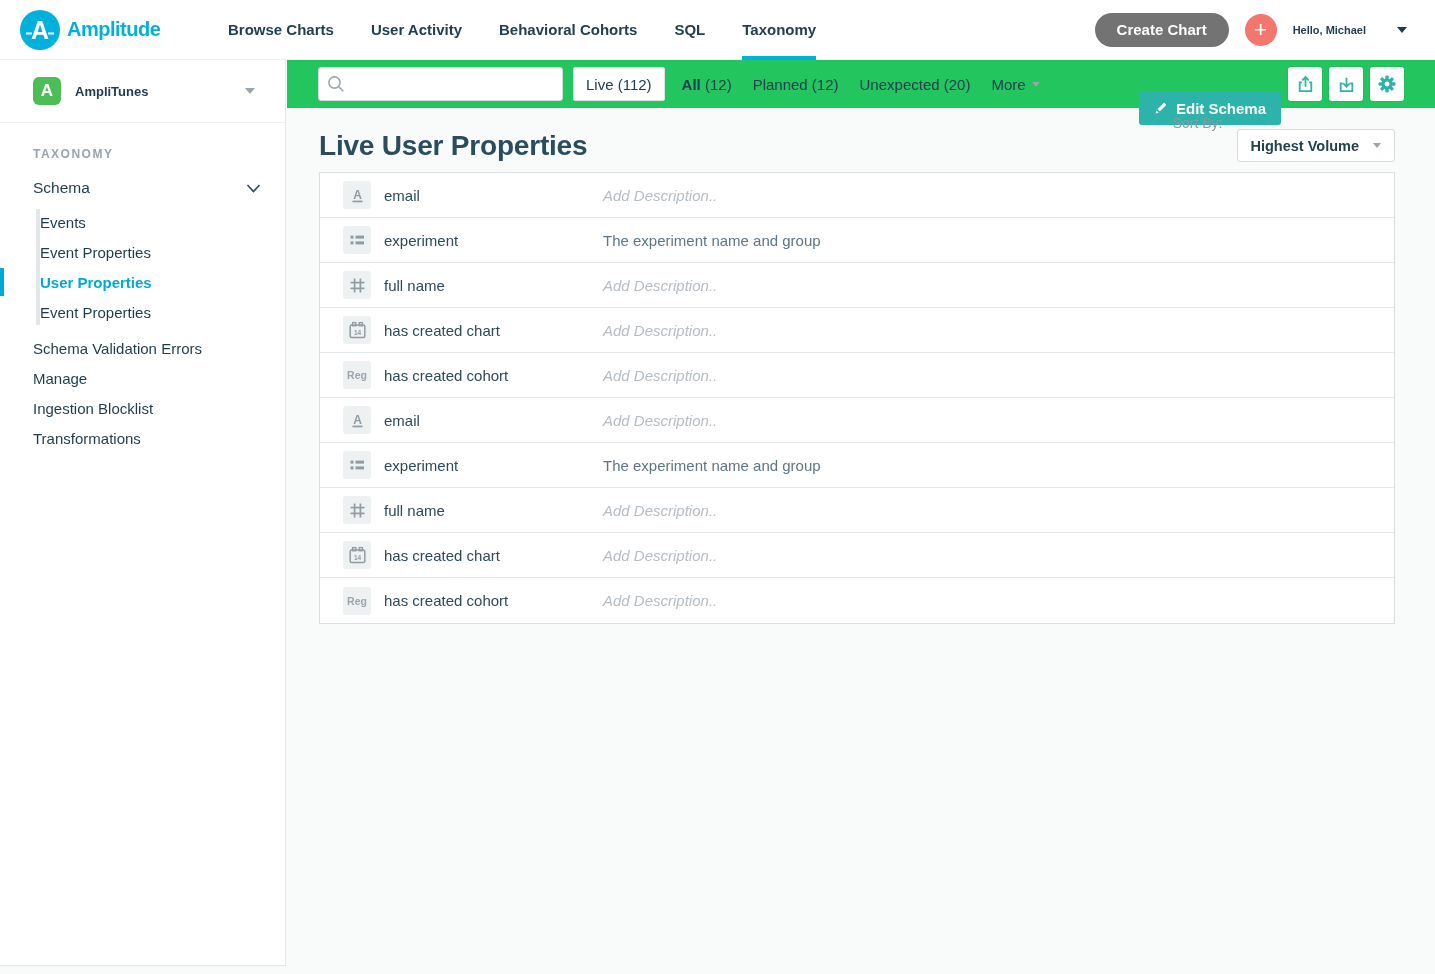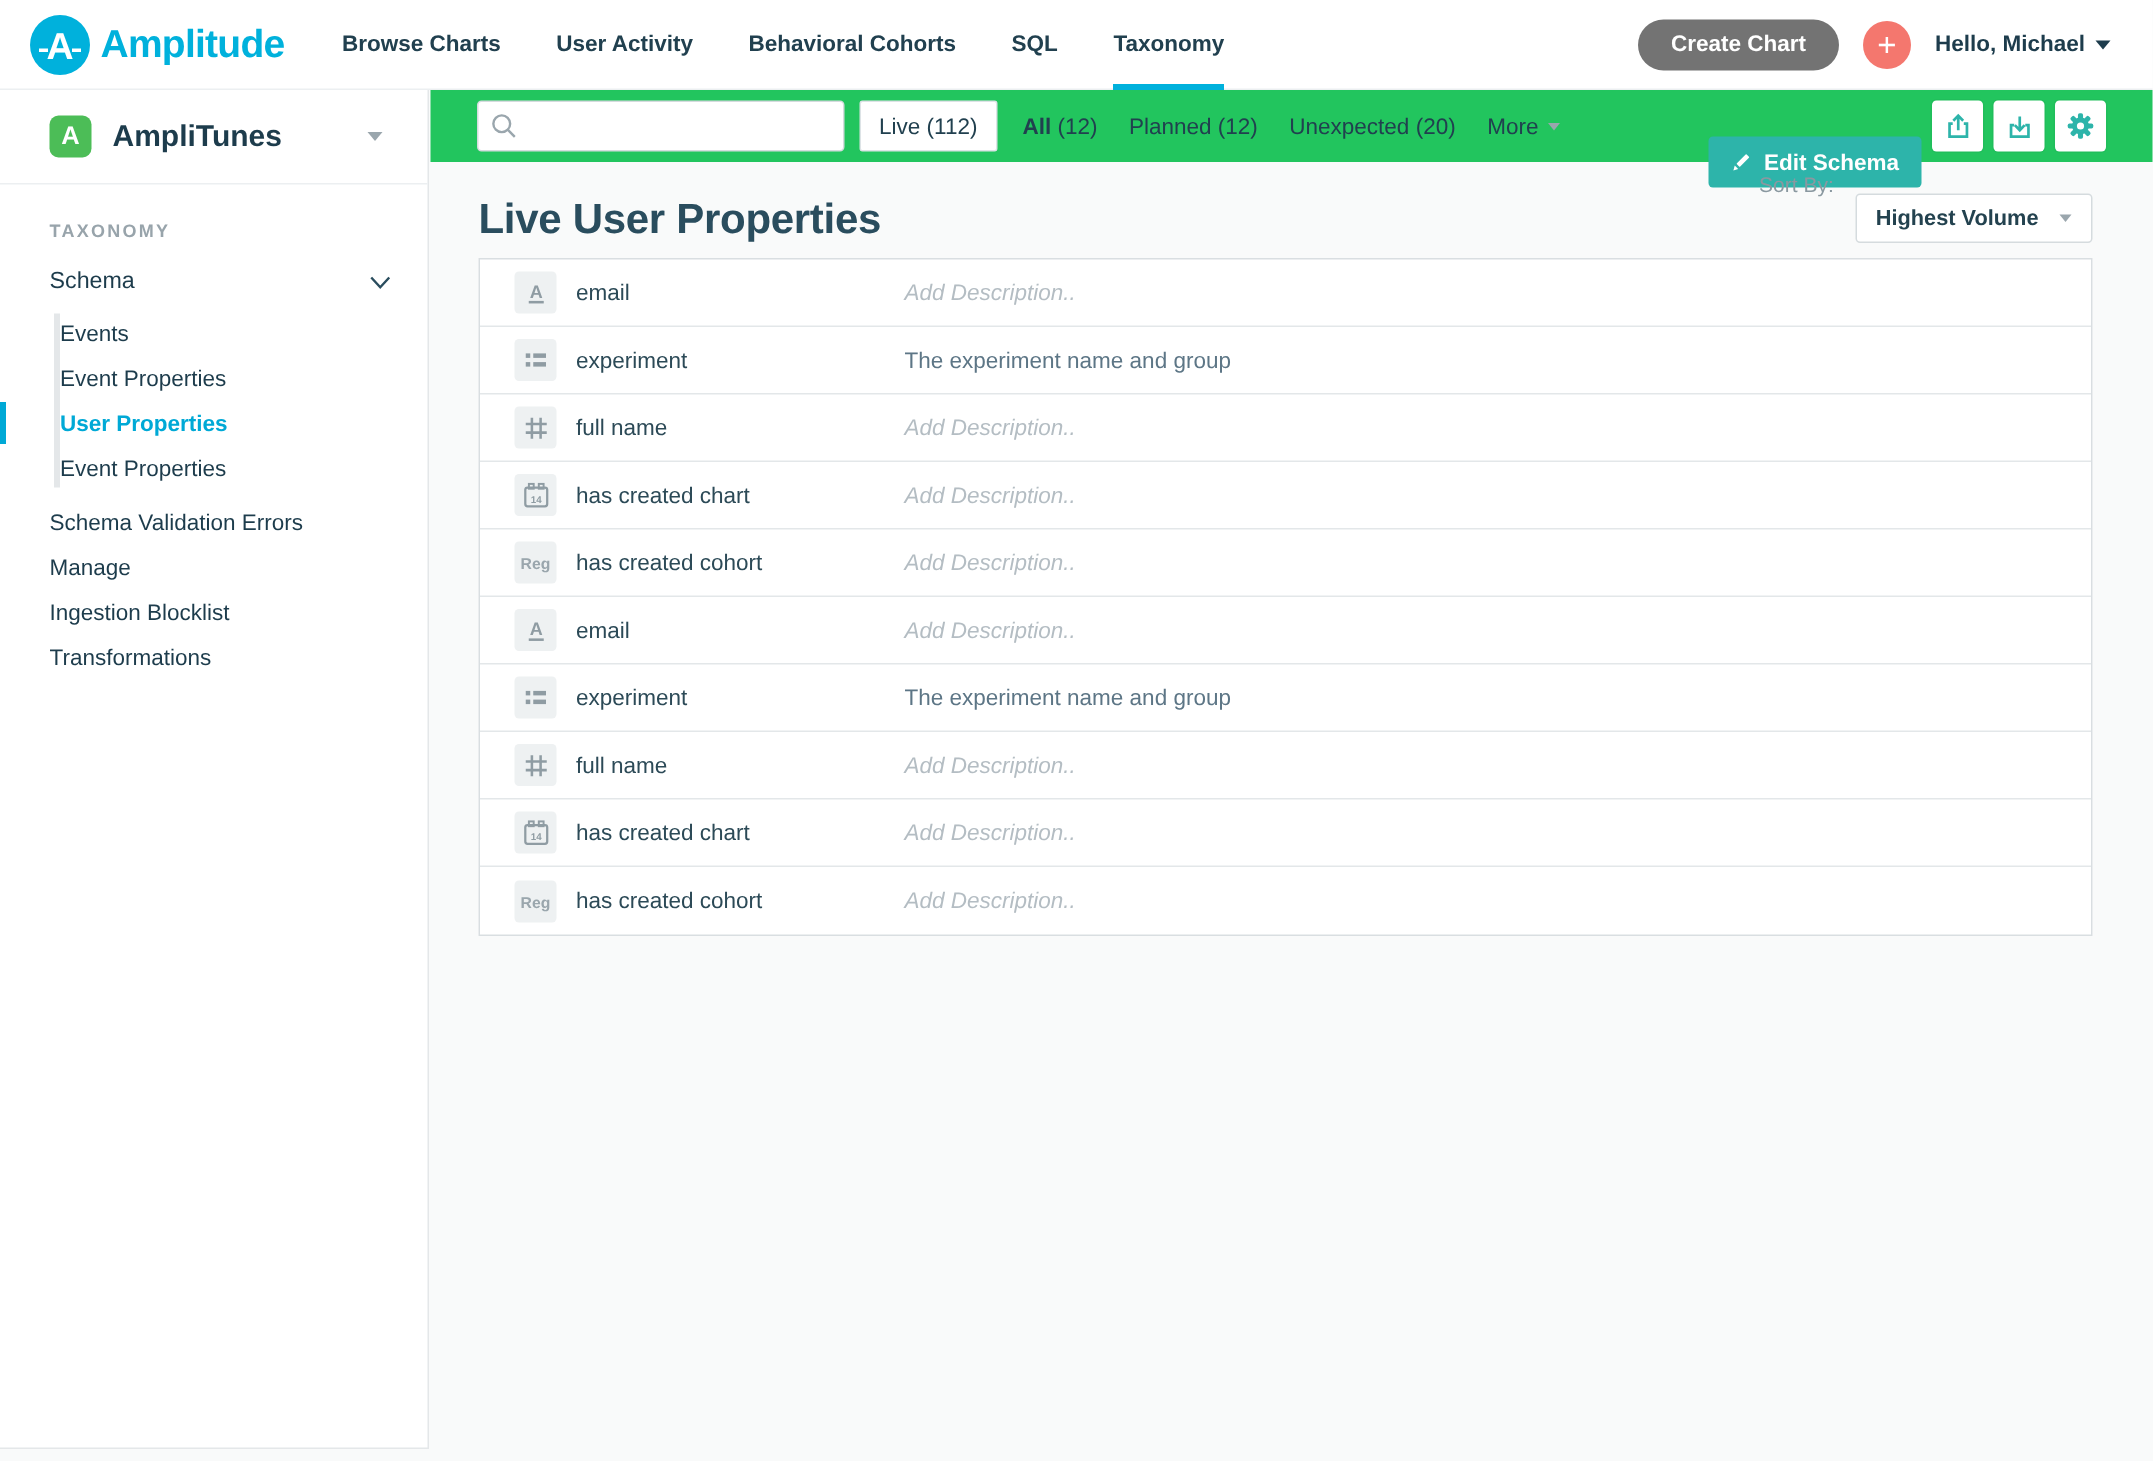--- a/index.html
+++ b/index.html
@@ -4,42 +4,42 @@
 <style>
   * { margin:0; padding:0; box-sizing:border-box; }
   html,body { width:1435px; height:974px; overflow:hidden; }
   body { font-family:"Liberation Sans", sans-serif; background:#f9fafa; color:#1d3c4c; }
 
   
   .header { position:absolute; top:0; left:0; width:1435px; height:60px; background:#fff;
             display:flex; align-items:center; border-bottom:1px solid #eceff1; z-index:5; }
   .brand { display:flex; align-items:center; padding-left:20px; width:228px; }
   .brand-mark { width:40px; height:40px; flex:0 0 40px; }
-  .brand-name { font-size:26px; font-weight:700; color:#00b1dc; margin-left:7px; letter-spacing:-0.5px; }
+  .brand-name { font-size:20px; font-weight:700; color:#00b1dc; margin-left:7px; letter-spacing:-0.5px; }
   .nav { display:flex; height:60px; align-items:stretch; gap:37px; }
   .nav-item { display:flex; align-items:center; font-size:15px; font-weight:600; color:#21404f;
               cursor:pointer; border-bottom:4px solid transparent; border-top:4px solid transparent; }
   .nav-item.active { border-bottom-color:#00b1dc; }
   .header-right { margin-left:auto; display:flex; align-items:center; padding-right:28px; gap:16px; }
   .btn-create { background:#737373; color:#fff; border:none; border-radius:17px; height:34px;
                 padding:0 22px; font-size:15px; font-weight:600; font-family:inherit; cursor:pointer; }
   .btn-plus { width:32px; height:32px; border-radius:50%; background:#f4776e; border:none; color:#fff;
               font-size:22px; line-height:28px; font-weight:400; cursor:pointer; }
-  .user-menu { display:flex; align-items:center; font-size:15px; font-weight:600; color:#1d3c4c; cursor:pointer; }
+  .user-menu { display:flex; align-items:center; font-size:11px; font-weight:600; color:#1d3c4c; cursor:pointer;gap:24px; }
   .caret-down { width:0; height:0; border-left:5px solid transparent; border-right:5px solid transparent;
                 border-top:6px solid #1d3c4c; margin-left:7px; }
 
   
   .sidebar { position:absolute; top:60px; left:0; width:286px; height:906px; background:#fff;
              border-right:1px solid #e4e7e9; border-bottom:1px solid #e4e7e9; z-index:4; }
   .org-row { height:63px; display:flex; align-items:center; padding:0 20px 0 33px;
              border-bottom:1px solid #eceff1; cursor:pointer; }
   .org-avatar { width:28px; height:28px; border-radius:6px; background:#4cbd57; color:#fff;
                 font-size:17px; font-weight:700; display:flex; align-items:center; justify-content:center; }
-  .org-name { font-size:20px; font-weight:600; color:#1d3c4c; margin-left:14px; flex:1; }
+  .org-name { font-size:13px; font-weight:600; color:#1d3c4c; margin-left:14px; flex:1; }
   .caret-small { width:0; height:0; border-left:5px solid transparent; border-right:5px solid transparent;
                  border-top:6px solid #9aa6ad; margin-right:10px; }
   .side-section-label { margin:24px 0 0 33px; font-size:12px; font-weight:600; letter-spacing:1.5px;
                         color:#98a4ab; }
   .side-parent { display:flex; align-items:center; justify-content:space-between;
                  margin:18px 24px 6px 33px; font-size:15.5px; font-weight:500; color:#1d3c4c; cursor:pointer; }
   .tree { position:relative; padding:4px 0 6px 0; }
   .tree-rail { position:absolute; left:36px; top:6px; bottom:8px; width:4px; background:#e4e7e9; }
   .tree-item { position:relative; height:30px; display:flex; align-items:center; padding-left:40px;
                font-size:15px; color:#1d3c4c; cursor:pointer; }

